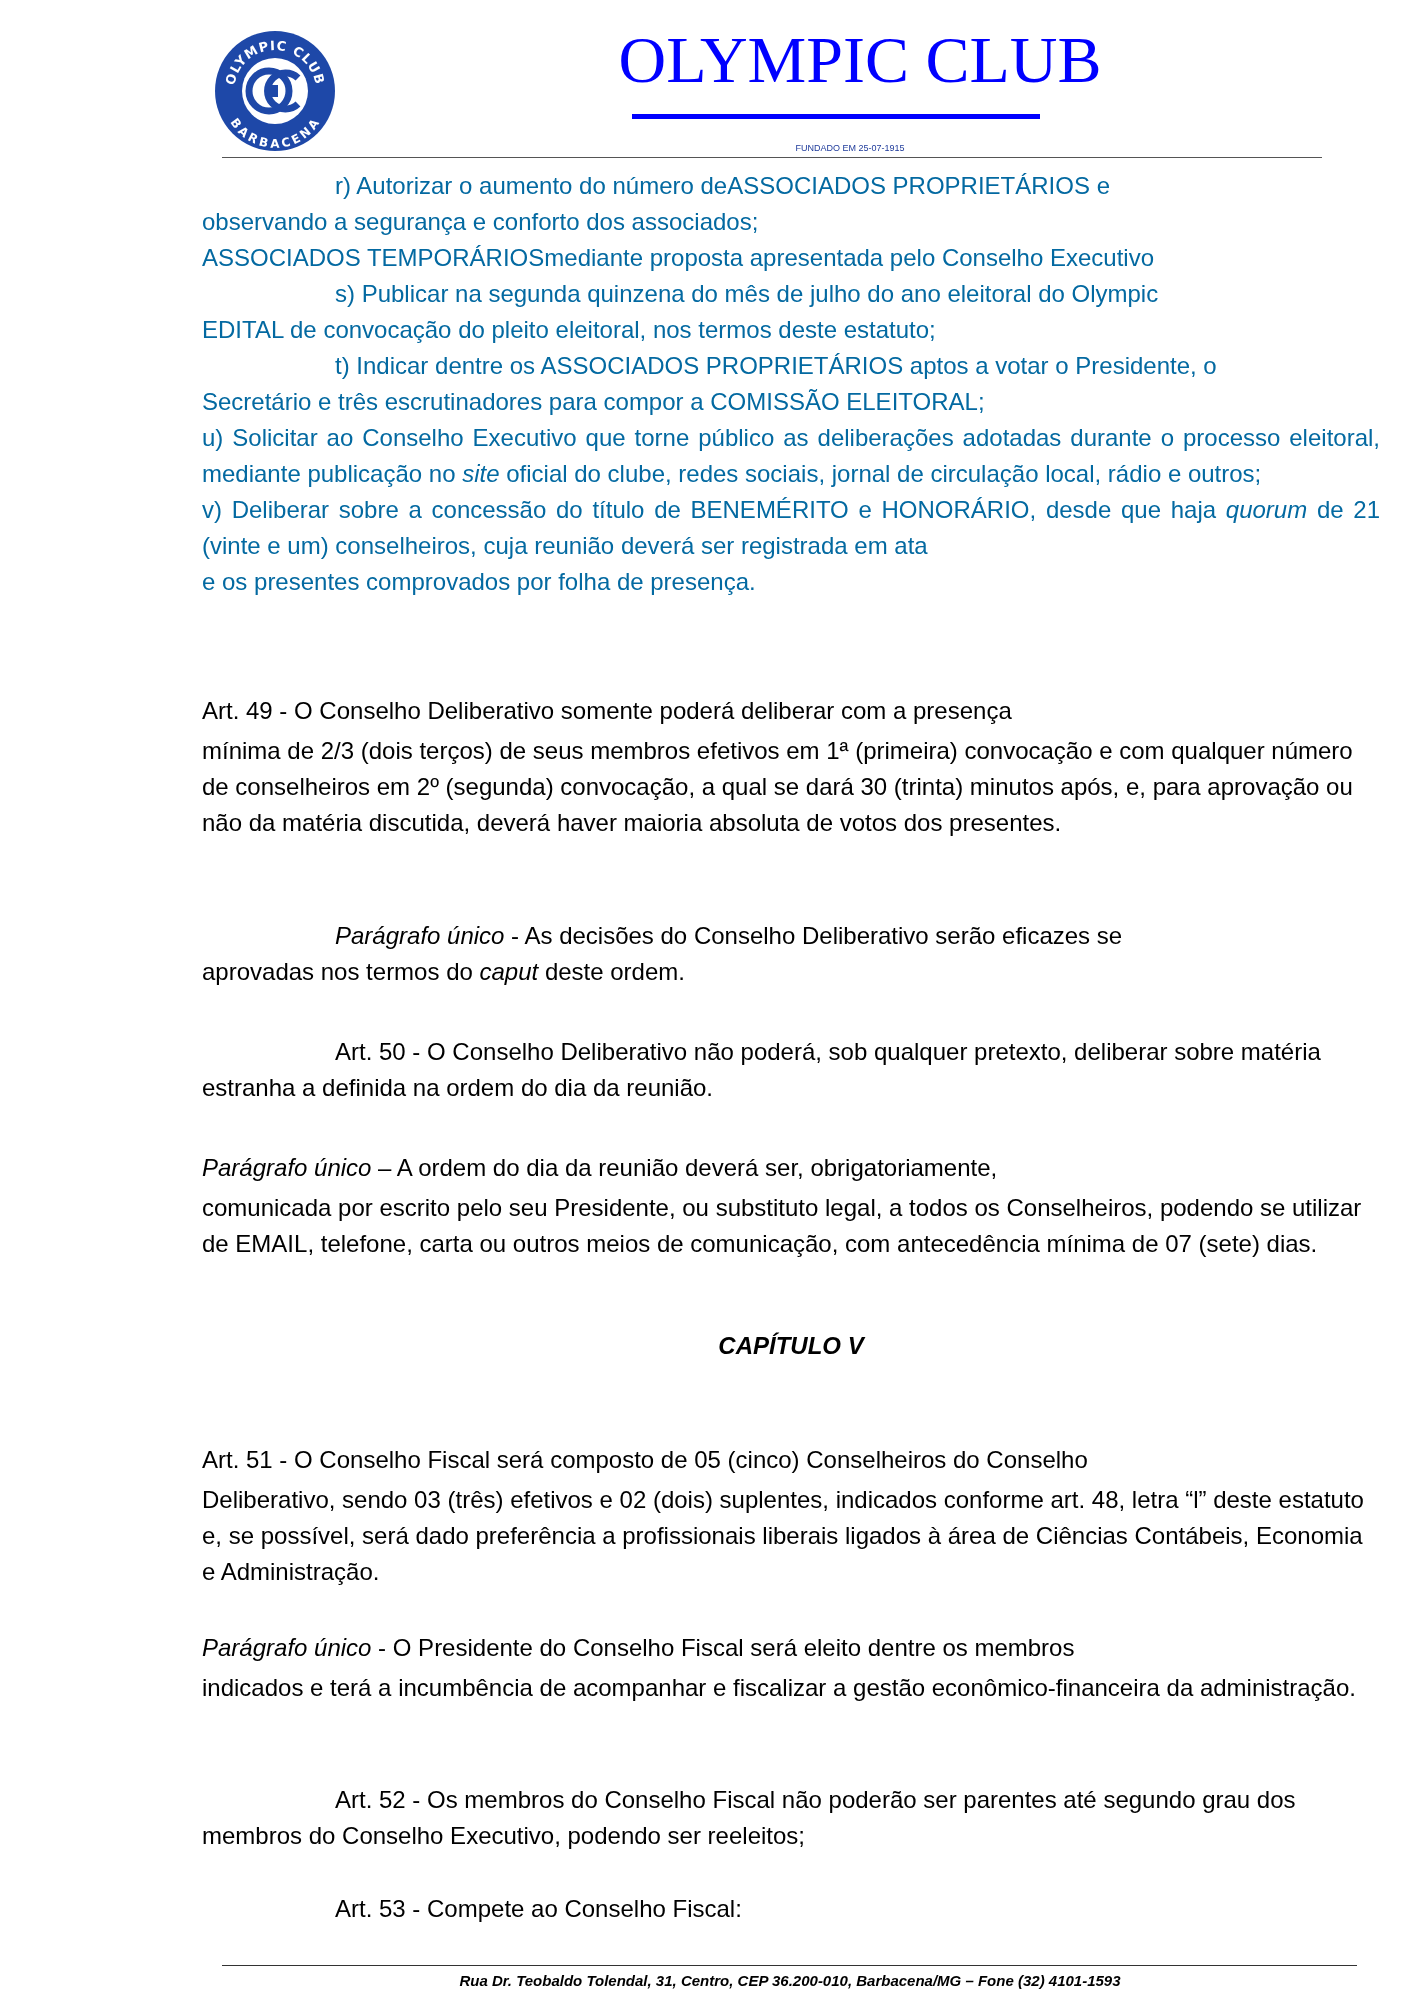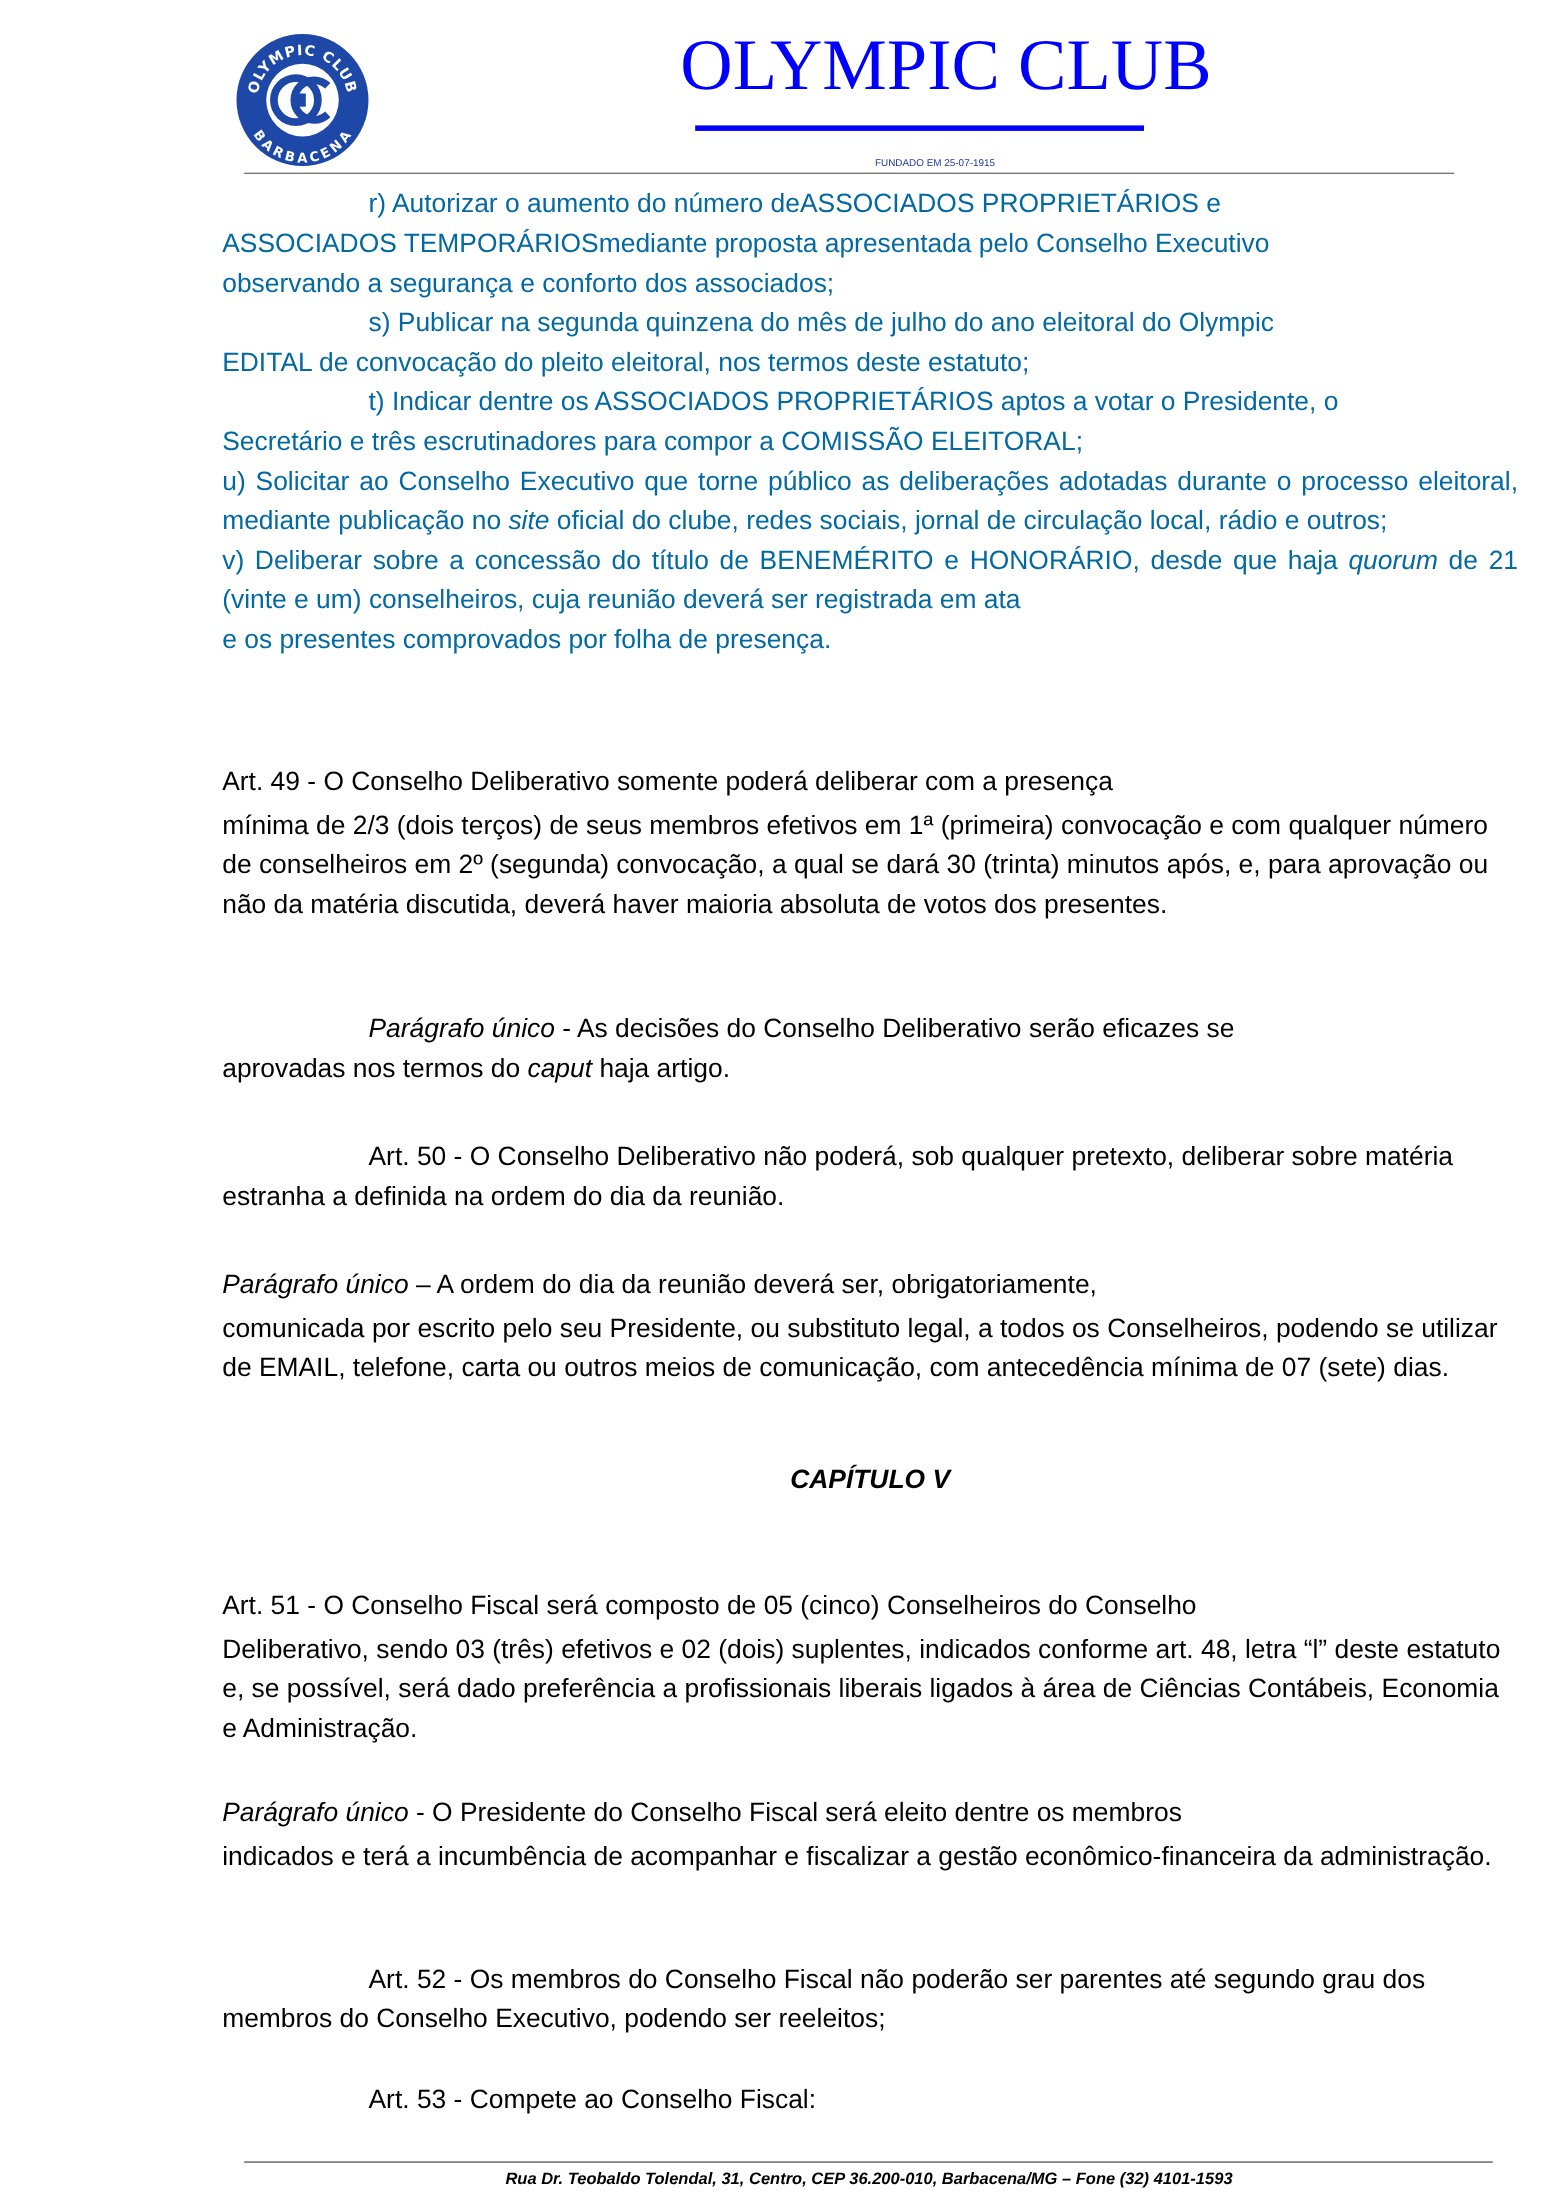--- a/index.html
+++ b/index.html
@@ -47,38 +47,38 @@
     <rect x="52" y="55" width="12" height="12" fill="#1e48a8"></rect>
   </svg>
 </div>
 <div class="club-title">OLYMPIC CLUB</div>
 <div class="title-rule"></div>
 <div class="founded">FUNDADO EM 25-07-1915</div>
 <div class="header-rule"></div>
 
 <div class="body-text red" style="top:168px;">
   <p class="p indent">r) Autorizar o aumento do número deASSOCIADOS PROPRIETÁRIOS e</p>
+  <p class="p">observando a segurança e conforto dos associados;</p>
   <p class="p">ASSOCIADOS TEMPORÁRIOSmediante proposta apresentada pelo Conselho Executivo</p>
-  <p class="p">observando a segurança e conforto dos associados;</p>
   <p class="p indent">s) Publicar na segunda quinzena do mês de julho do ano eleitoral do Olympic</p>
   <p class="p">EDITAL de convocação do pleito eleitoral, nos termos deste estatuto;</p>
   <p class="p indent">t) Indicar dentre os ASSOCIADOS PROPRIETÁRIOS aptos a votar o Presidente, o</p>
   <p class="p">Secretário e três escrutinadores para compor a COMISSÃO ELEITORAL;</p>
   <p class="p justify"><span>u) Solicitar ao Conselho Executivo que torne público as deliberações adotadas durante o processo eleitoral, mediante publicação no </span><i>site</i><span> oficial do clube, redes sociais, jornal de circulação local, rádio e outros;</span></p>
   <p class="p justify"><span>v) Deliberar sobre a concessão do título de BENEMÉRITO e HONORÁRIO, desde que haja </span><i>quorum</i><span> de 21 (vinte e um) conselheiros, cuja reunião deverá ser registrada em ata</span></p>
   <p class="p">e os presentes comprovados por folha de presença.</p>
 </div>
 
 <div class="body-text" style="top:693px;">
   <p class="p">Art. 49 - O Conselho Deliberativo somente poderá deliberar com a presença</p>
   <p class="p" style="margin-top:4px;">mínima de 2/3 (dois terços) de seus membros efetivos em 1ª (primeira) convocação e com qualquer número de conselheiros em 2º (segunda) convocação, a qual se dará 30 (trinta) minutos após, e, para aprovação ou não da matéria discutida, deverá haver maioria absoluta de votos dos presentes.</p>
 </div>
 <div class="body-text" style="top:918px;">
   <p class="p indent"><i>Parágrafo único</i><span> - As decisões do Conselho Deliberativo serão eficazes se</span></p>
-  <p class="p"><span>aprovadas nos termos do </span><i>caput</i><span> haja artigo.</span></p>
+  <p class="p"><span>aprovadas nos termos do </span><i>caput</i><span> deste ordem.</span></p>
 </div>
 
 <div class="body-text" style="top:1034px;">
   <p class="p indent">Art. 50 - O Conselho Deliberativo não poderá, sob qualquer pretexto, deliberar sobre matéria estranha a definida na ordem do dia da reunião.</p>
 </div>
 <div class="body-text" style="top:1150px;">
   <p class="p"><i>Parágrafo único</i><span> – A ordem do dia da reunião deverá ser, obrigatoriamente,</span></p>
   <p class="p" style="margin-top:4px;">comunicada por escrito pelo seu Presidente, ou substituto legal, a todos os Conselheiros, podendo se utilizar de EMAIL, telefone, carta ou outros meios de comunicação, com antecedência mínima de 07 (sete) dias.</p>
 </div>
 

